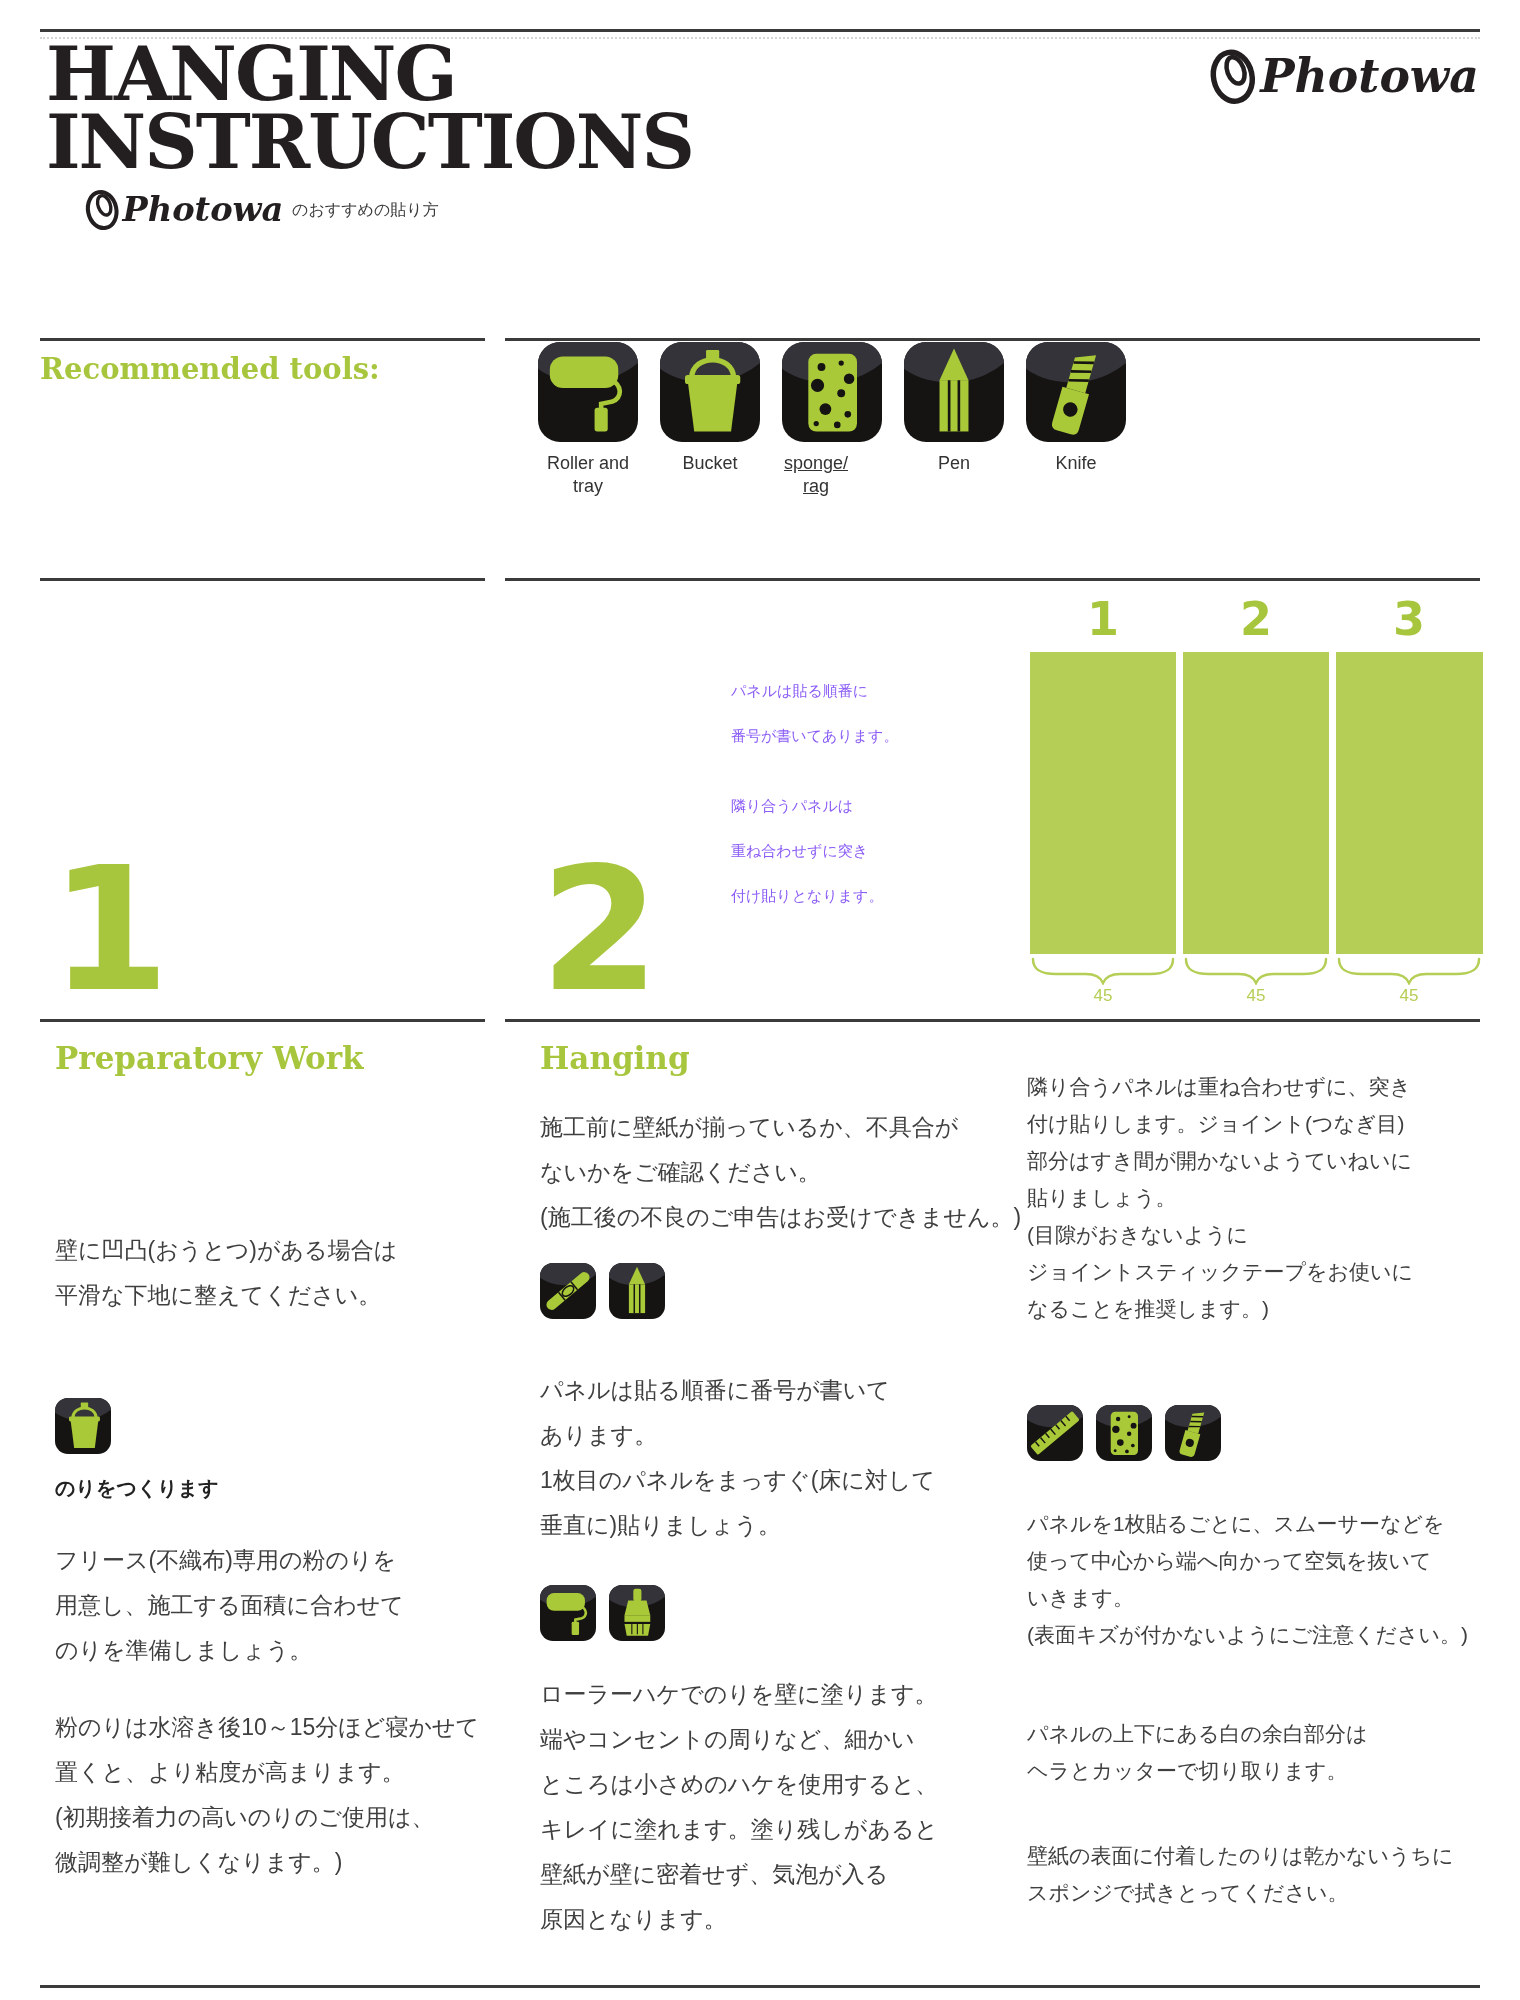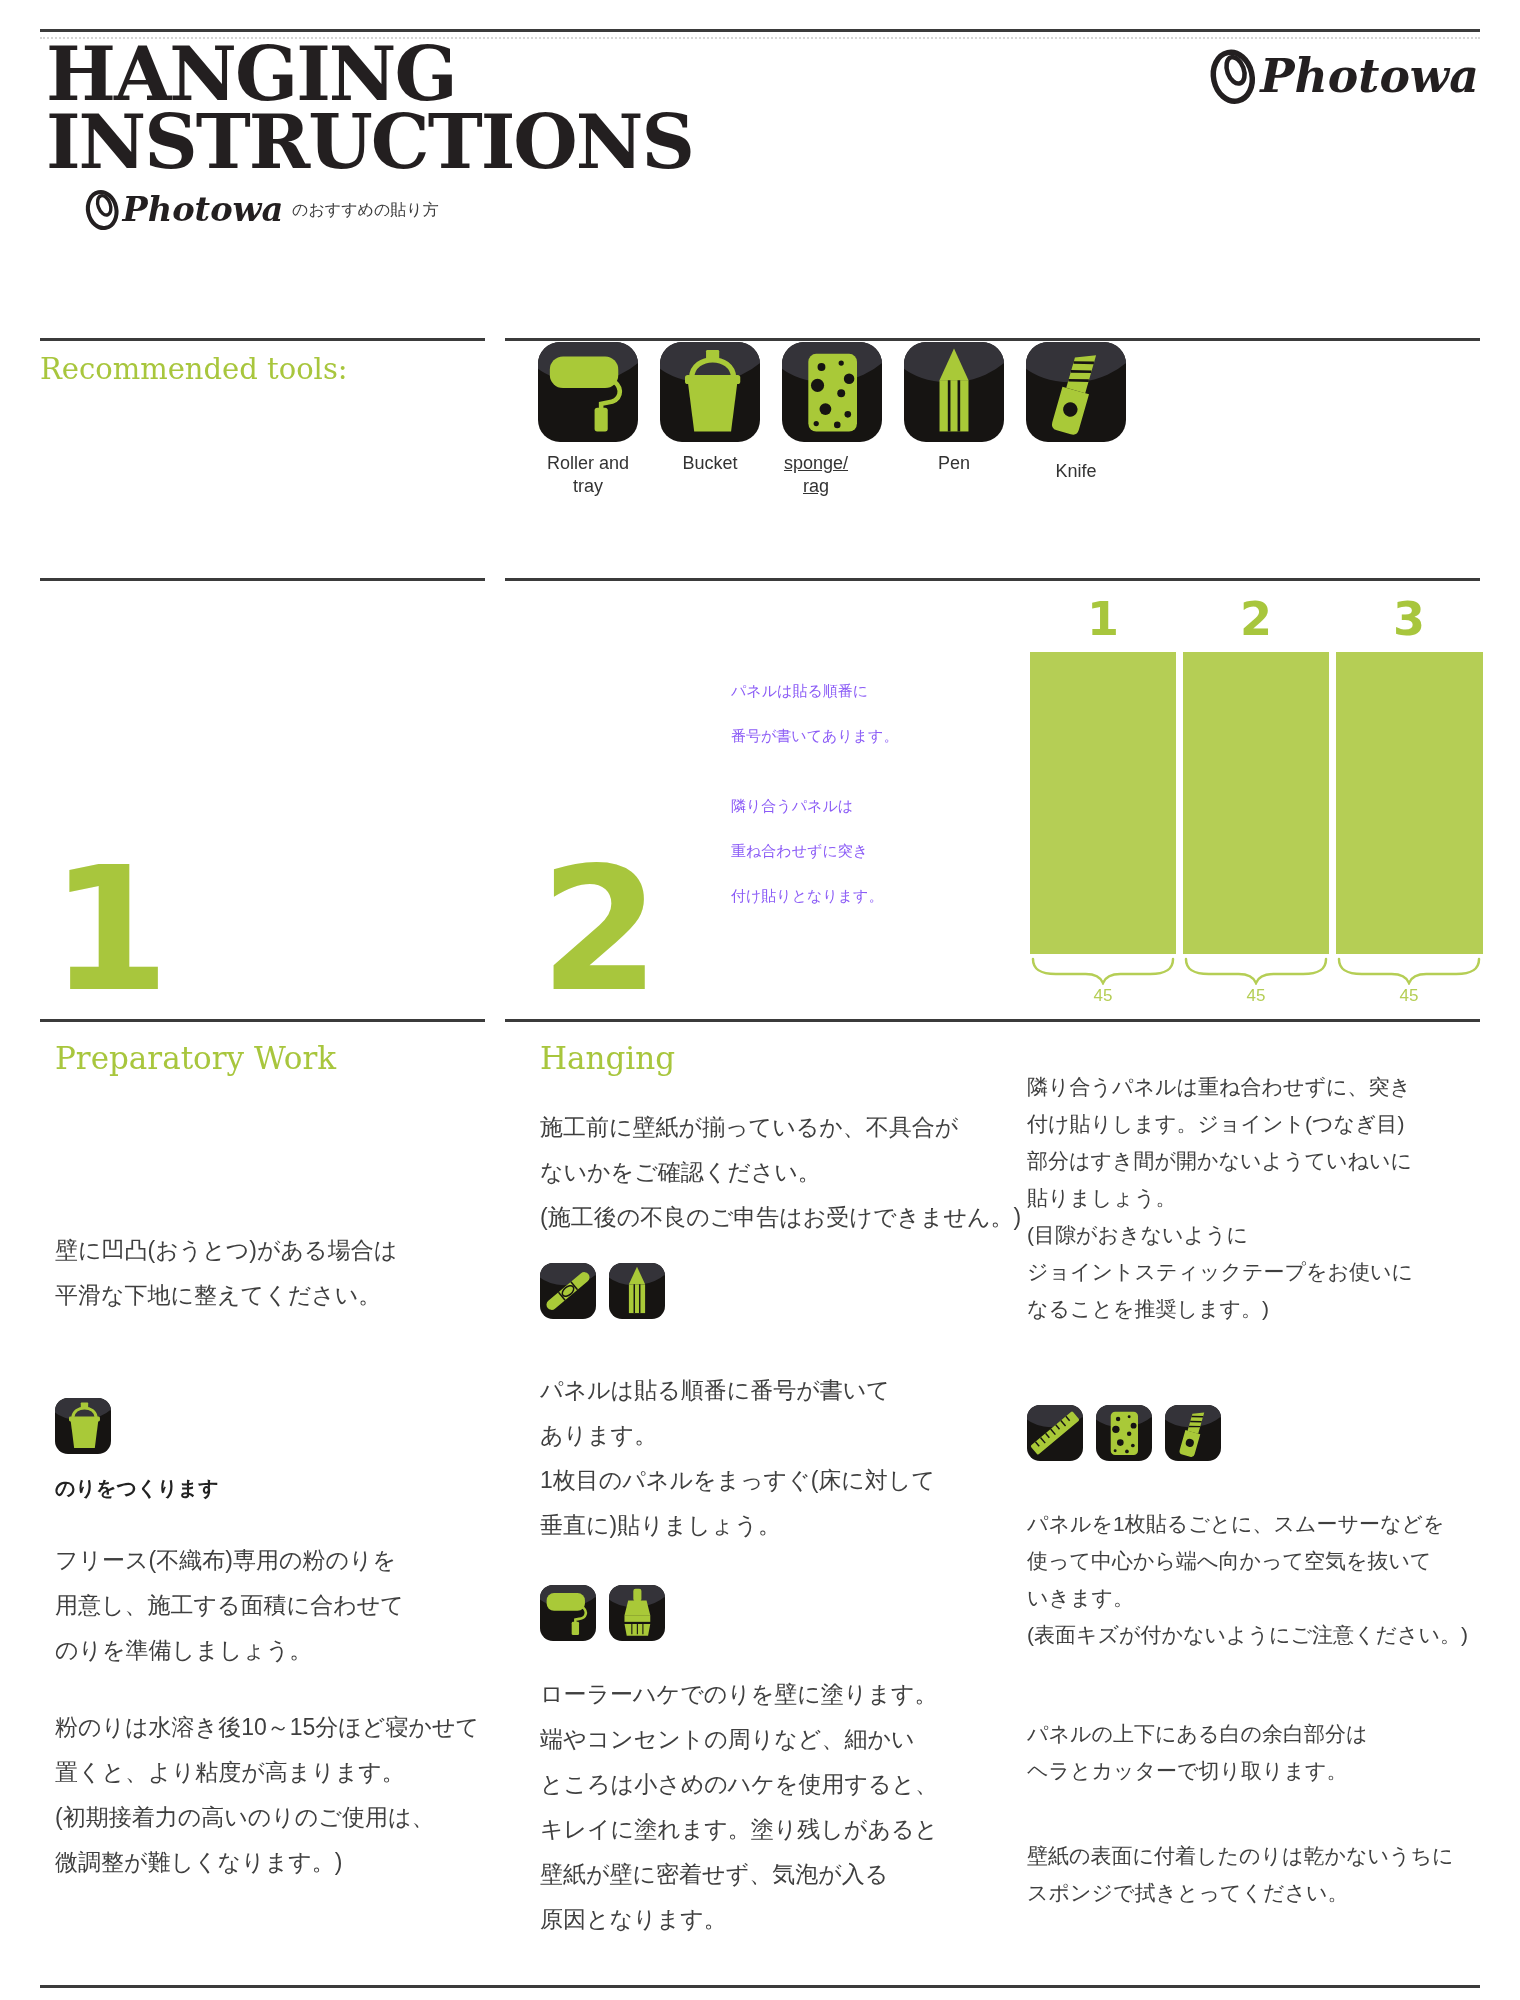--- a/index.html
+++ b/index.html
@@ -4,21 +4,21 @@
 <style>
   html,body{margin:0;padding:0;background:#ffffff;}
   .page{position:relative;width:1520px;height:2000px;background:#ffffff;overflow:hidden;
         font-family:"Liberation Sans",sans-serif;color:#3d3d3d;}
   .rule{position:absolute;height:3px;background:#3b3b3b;}
   .rule-dotted{position:absolute;height:0;border-top:2px dotted #d6d6d6;}
   .title{position:absolute;left:46px;top:40px;font-family:"DejaVu Serif",serif;font-weight:bold;
          font-size:74px;line-height:68px;letter-spacing:-2px;color:#231f20;white-space:pre-line;}
   .logo{position:absolute;}
   .subtitle-jp{position:absolute;left:292px;top:200px;font-size:16px;color:#3a3a3a;}
-  .green-h{position:absolute;font-family:"DejaVu Serif",serif;font-weight:normal;color:#a8c63d;}
+  .green-h{position:absolute;font-family:"DejaVu Serif",serif;font-weight:bold;color:#a8c63d;}
   .h-tools{left:40px;top:352px;font-size:29px;}
   .h-prep{left:55px;top:1040px;font-size:31px;}
   .h-hang{left:540px;top:1040px;font-size:31px;}
   .ticon{position:absolute;background:#161412;overflow:hidden;}
   .ticon::before{content:"";position:absolute;left:-18%;top:-60%;width:136%;height:100%;
                  background:#343339;border-radius:50%;transform:rotate(-7deg);}
   .ticon svg{position:relative;z-index:1;display:block;}
   .ticon-lg{width:100px;height:100px;border-radius:22px;top:342px;}
   .ticon-sm{width:56px;height:56px;border-radius:13px;}
   .tool-label{position:absolute;top:452px;width:130px;text-align:center;font-size:18px;
@@ -162,21 +162,21 @@
         <use href="#g-knife"></use>
       </svg>
     </div>
 
   <div class="tool-label" style="left:523px;">Roller and
 tray</div>
   <div class="tool-label" style="left:645px;">Bucket</div>
   <div class="tool-label" style="left:751px;text-decoration:underline;">sponge/
 rag</div>
   <div class="tool-label" style="left:889px;">Pen</div>
-  <div class="tool-label" style="left:1011px;margin-top:8px;">Knife</div>
+  <div class="tool-label" style="left:1011px;">Knife</div>
 
   <div class="rule" style="left:40px;top:578px;width:445px;"></div>
   <div class="rule" style="left:505px;top:578px;width:975px;"></div>
 
   <div class="bignum" style="left:50px;">1</div>
   <div class="bignum" style="left:540px;">2</div>
 
   <div class="note" style="top:668px;">パネルは貼る順番に
 番号が書いてあります。</div>
   <div class="note" style="top:783px;">隣り合うパネルは

